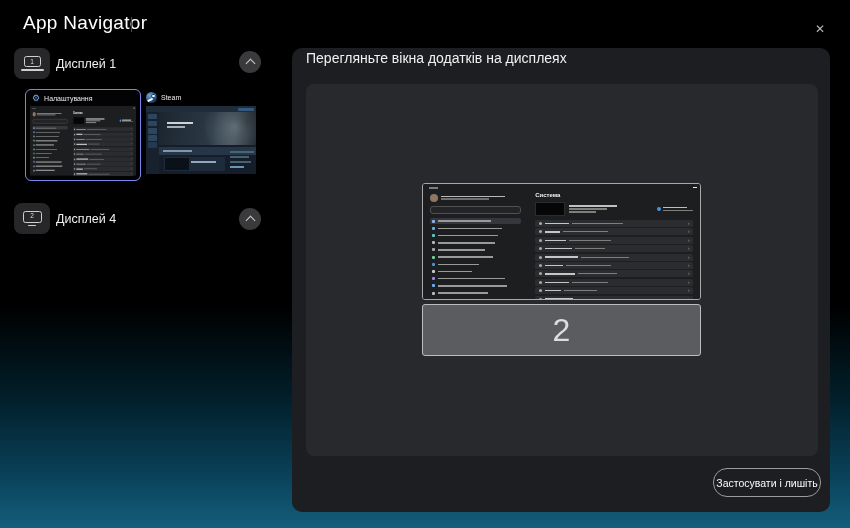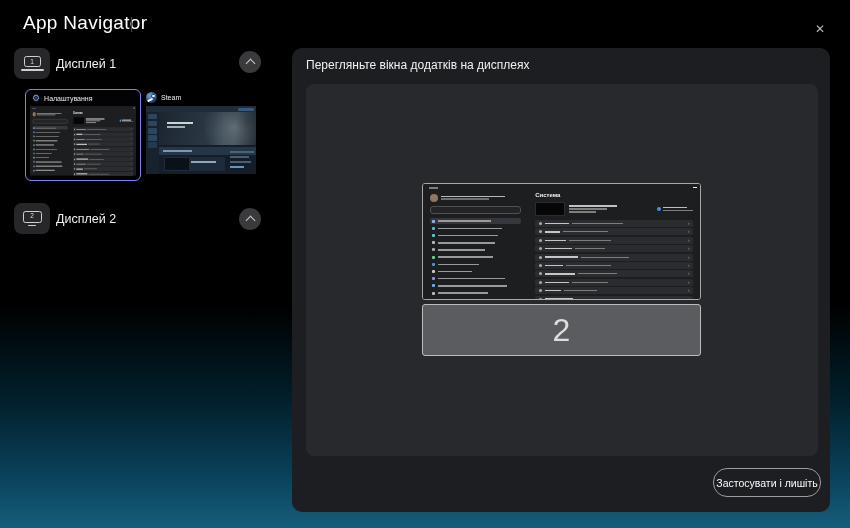--- a/index.html
+++ b/index.html
@@ -40,21 +40,21 @@
   .gear{font-size:9px;color:#7aa7e0;line-height:1;}
   .steam-logo{width:11px;height:11px;border-radius:50%;background:radial-gradient(circle at 32% 30%,#67a6dd,#16375f 72%);position:relative;overflow:hidden;}
   .steam-logo::before{content:"";position:absolute;right:1.5px;top:1.5px;width:4.2px;height:4.2px;border-radius:50%;
     background:#fff;box-shadow:inset 0 0 0 1.1px #1c3c62;}
   .steam-logo::after{content:"";position:absolute;left:.5px;bottom:2.5px;width:6px;height:1.6px;background:#fff;transform:rotate(-28deg);border-radius:1px;}
   .thumb-clip{position:absolute;overflow:hidden;background:#121315;}
   .scale-wrap{position:absolute;left:0;top:0;width:279px;height:117px;transform:scale(0.38,0.59);transform-origin:0 0;}
 
   
   .panel{left:292px;top:48px;width:538px;height:464px;background:#1d1e21;border-radius:10px;}
-  .panel-heading{left:14px;top:10px;font-size:12px;color:#f1f1f1;text-align:center;}
+  .panel-heading{left:14px;top:2px;font-size:14px;color:#f1f1f1;text-align:center;}
   .canvas{left:14px;top:36px;width:512px;height:372px;background:#28292c;border-radius:8px;}
   .mock1{left:116px;top:99px;width:279px;height:117px;border:1.5px solid #a8a8a8;border-radius:3px;
     background:#17181a;box-sizing:border-box;overflow:hidden;}
   .mock2{left:116px;top:220px;width:279px;height:52px;border:1.5px solid #bcbcbc;border-radius:3px;
     background:#5a5c60;box-sizing:border-box;display:flex;align-items:center;justify-content:center;
     font-size:32px;font-weight:300;color:#dddddd;}
   .apply-btn{left:421px;top:420px;width:106px;height:27px;border:1px solid #9c9c9c;border-radius:14px;
     background:transparent;color:#fafafa;font-size:10.5px;display:flex;align-items:center;justify-content:center;cursor:pointer;}
 
   
@@ -309,21 +309,21 @@
             <s style="width:60%;background:#79b6dd"></s>
           </div>
       </div>
     </div>
   </div>
 
   <div class="abs disp-icon" style="left:14px;top:203px;">
     <span class="scr mon-scr">2</span>
     <span class="mon-base"></span>
   </div>
-  <div class="abs disp-label" style="left:56px;top:212px;">Дисплей 2</div>
+  <div class="abs disp-label" style="left:56px;top:212px;">Дисплей 4</div>
   <div class="abs chev-btn" style="left:239px;top:208px;">
     <span class="caret-up"></span>
   </div>
 
   <div class="abs panel">
     <div class="abs panel-heading">Перегляньте вікна додатків на дисплеях</div>
     <div class="abs canvas">
 
       <div class="abs mock1">
 

